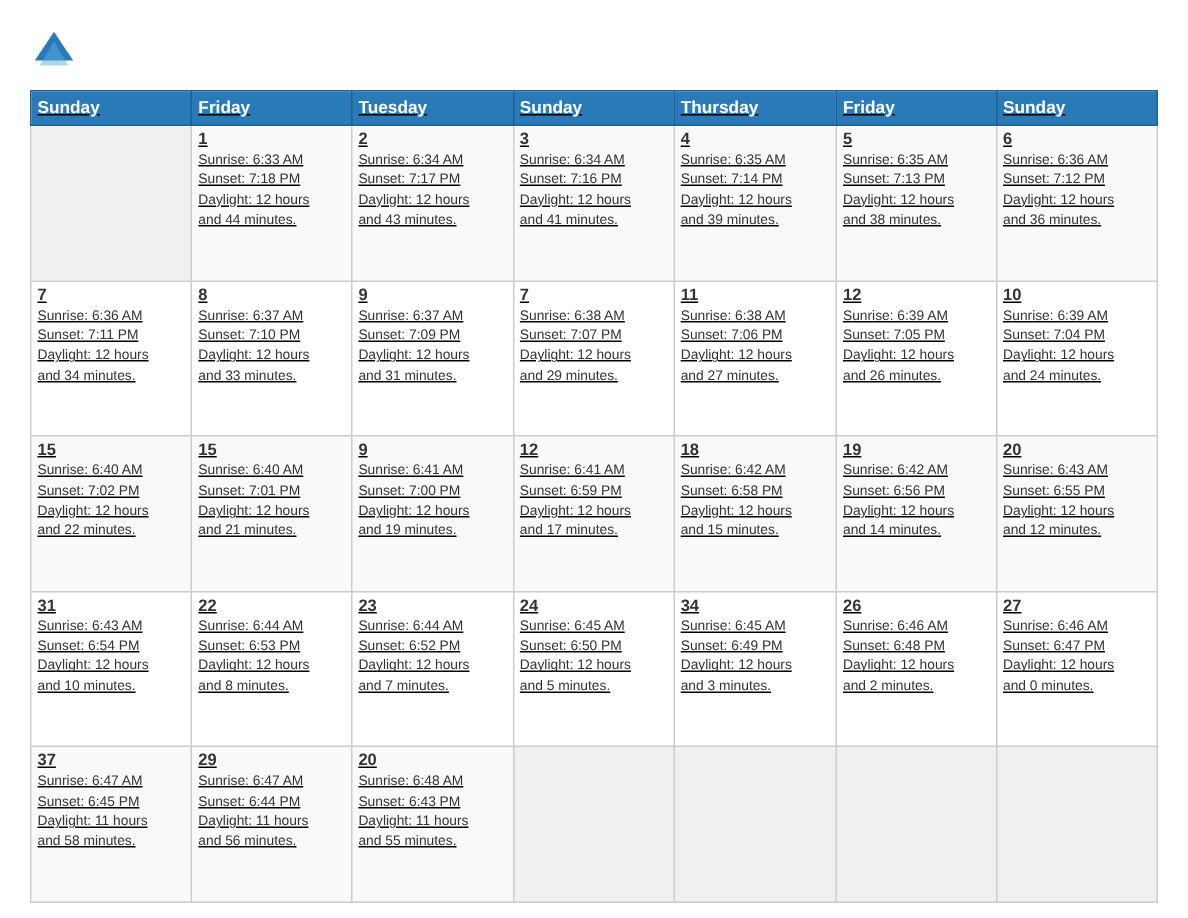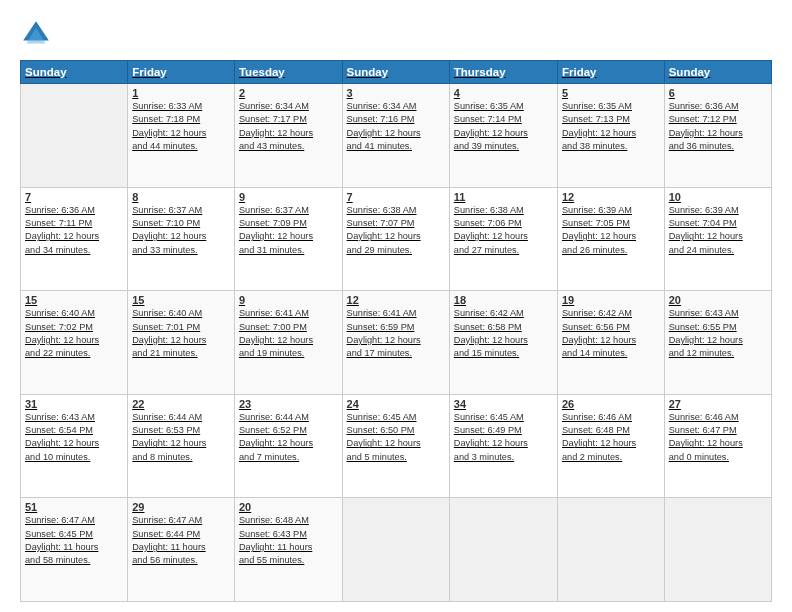--- a/index.html
+++ b/index.html
@@ -247,21 +247,21 @@
             <span class="day-num">26</span>
             <div class="cell-text">Sunrise: 6:46 AM<br>Sunset: 6:48 PM<br>Daylight: 12 hours<br>and 2 minutes.</div>
           </td>
           <td>
             <span class="day-num">27</span>
             <div class="cell-text">Sunrise: 6:46 AM<br>Sunset: 6:47 PM<br>Daylight: 12 hours<br>and 0 minutes.</div>
           </td>
         </tr>
         <tr>
           <td>
-            <span class="day-num">51</span>
+            <span class="day-num">37</span>
             <div class="cell-text">Sunrise: 6:47 AM<br>Sunset: 6:45 PM<br>Daylight: 11 hours<br>and 58 minutes.</div>
           </td>
           <td>
             <span class="day-num">29</span>
             <div class="cell-text">Sunrise: 6:47 AM<br>Sunset: 6:44 PM<br>Daylight: 11 hours<br>and 56 minutes.</div>
           </td>
           <td>
             <span class="day-num">20</span>
             <div class="cell-text">Sunrise: 6:48 AM<br>Sunset: 6:43 PM<br>Daylight: 11 hours<br>and 55 minutes.</div>
           </td>

